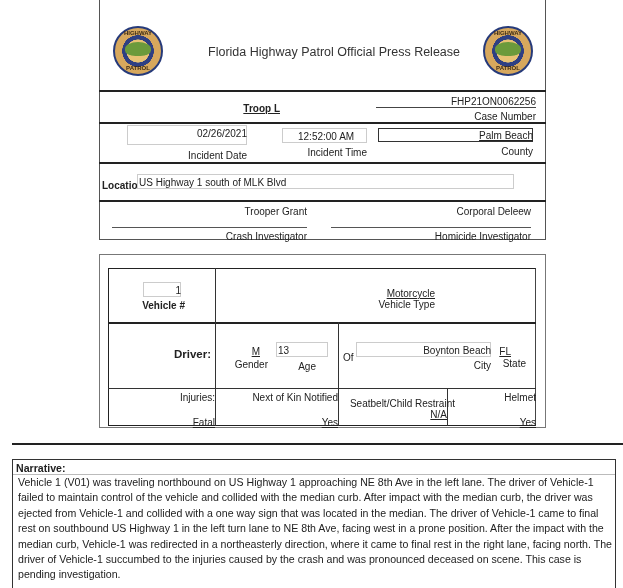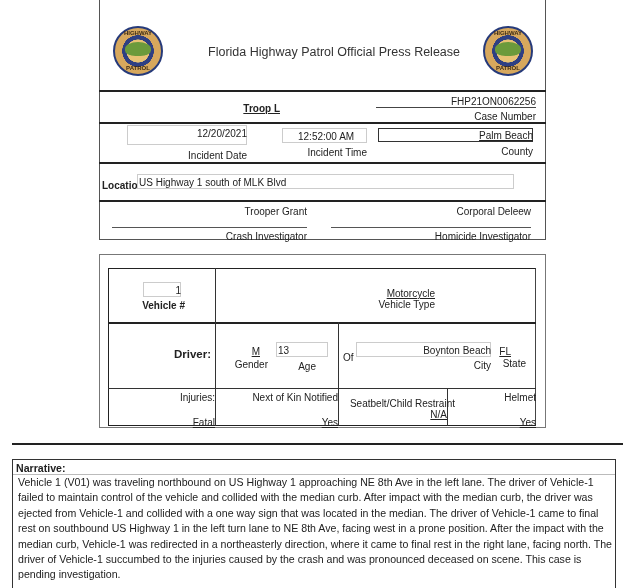--- a/index.html
+++ b/index.html
@@ -45,21 +45,21 @@
 <div class="hline" style="left:99px; top:90px; width:447px; height:1.5px;"></div>
 
 <div class="t c b u" style="left:190px; top:103px; width:90px;">Troop L</div>
 <div class="t c" style="left:376px; top:96px; width:160px;">FHP21ON0062256</div>
 <div class="hline" style="left:376px; top:107px; width:160px; height:1px; background:#444;"></div>
 <div class="t c" style="left:376px; top:111px; width:160px;">Case Number</div>
 
 <div class="hline" style="left:99px; top:122px; width:447px; height:1.5px;"></div>
 
 <div class="field" style="left:127px; top:125px; width:120px; height:20px;"></div>
-<div class="t c" style="left:127px; top:128px; width:120px;">12/20/2021</div>
+<div class="t c" style="left:127px; top:128px; width:120px;">02/26/2021</div>
 <div class="t c" style="left:127px; top:150px; width:120px;">Incident Date</div>
 
 <div class="field" style="left:282px; top:128px; width:85px; height:15px;"></div>
 <div class="t" style="left:298px; top:131px;">12:52:00 AM</div>
 <div class="t c" style="left:282px; top:147px; width:85px;">Incident Time</div>
 
 <div class="field" style="left:378px; top:128px; width:155px; height:14px; border:1px solid #333;"></div>
 <div class="t c u" style="left:378px; top:130px; width:155px;">Palm Beach</div>
 <div class="t c" style="left:378px; top:146px; width:155px;">County</div>
 

